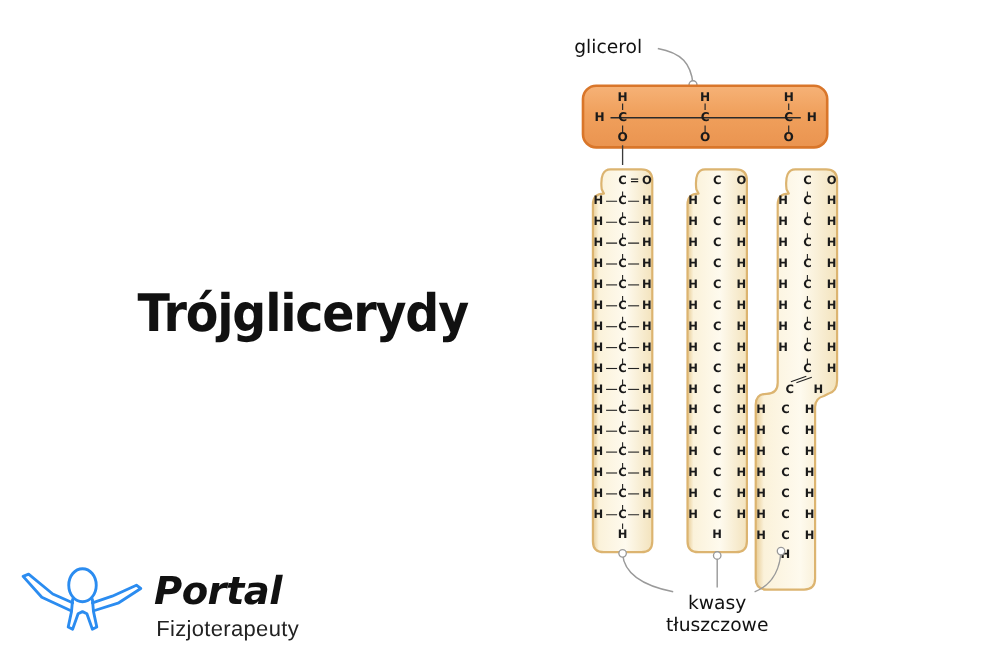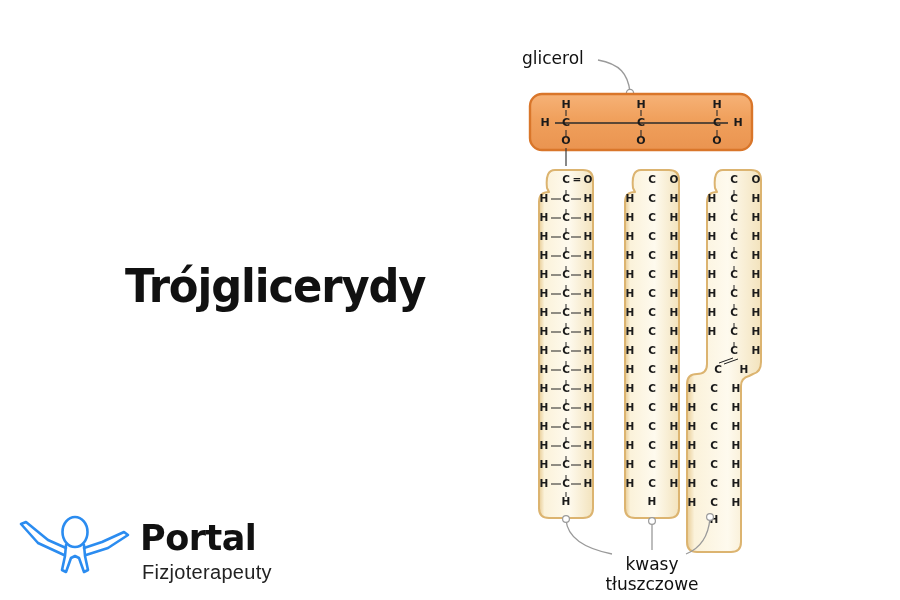--- a/index.html
+++ b/index.html
@@ -27,30 +27,30 @@
     transform-origin: left center;
   }
 
   
   #logo { position: absolute; left: 18px; top: 508px; width: 250px; height: 80px; }
   #logo-mark { position: absolute; left: 0; top: 2px; }
   #logo-text {
     position: absolute; left: 122px; top: 10px;
     font-family: "DejaVu Sans", sans-serif;
     font-weight: bold; font-size: 35px;
-    color: #111111; letter-spacing: -0.5px;
+    color: #111111; letter-spacing: -0.5px; font-style: italic;
   }
   #logo-sub {
     position: absolute; left: 124px; top: 53px;
     font-family: "Liberation Sans", sans-serif;
     font-size: 20px; color: #222222; letter-spacing: 0.3px;
   }
 
   
-  #diagram { position: absolute; left: 500px; top: 30px; width: 390px; height: 560px; text-align: right; }
+  #diagram { position: absolute; left: 500px; top: 14px; width: 390px; height: 560px; text-align: right; }
   #diagram svg { display:block; }
 
   .lbl {
     font-family: "DejaVu Sans", sans-serif;
     font-size: 17px;
     fill: #111111;
   }
   .atom {
     font-family: "DejaVu Sans", sans-serif;
     font-weight: bold;

